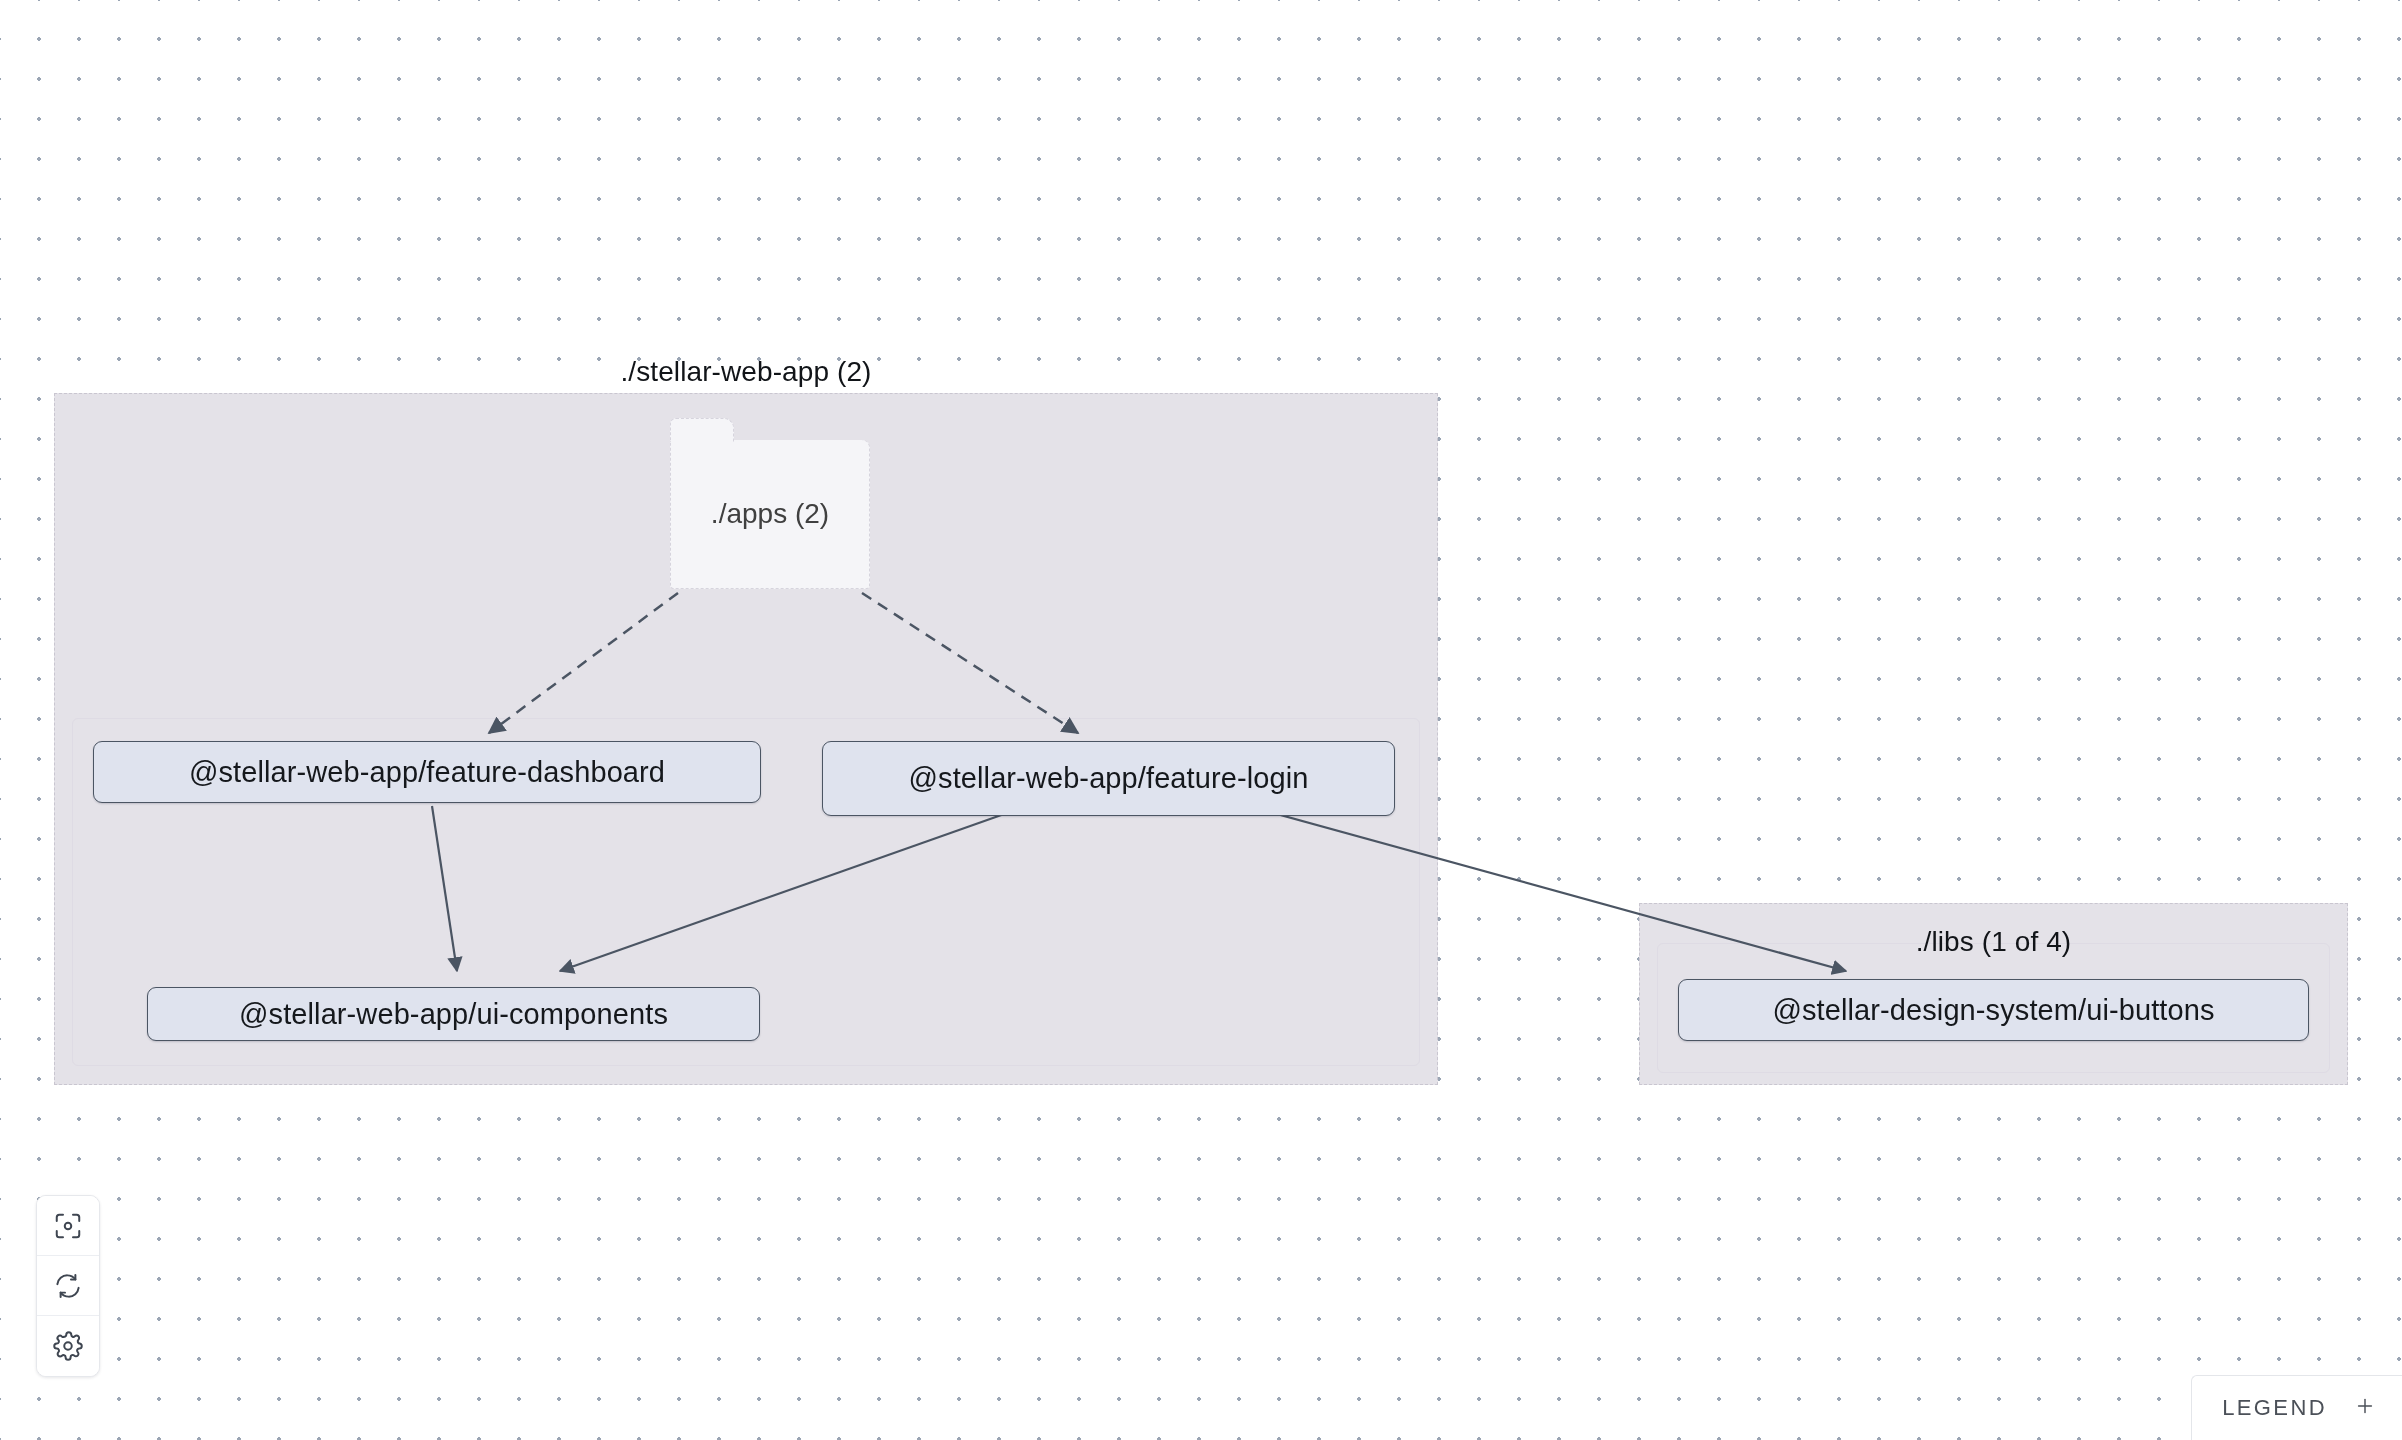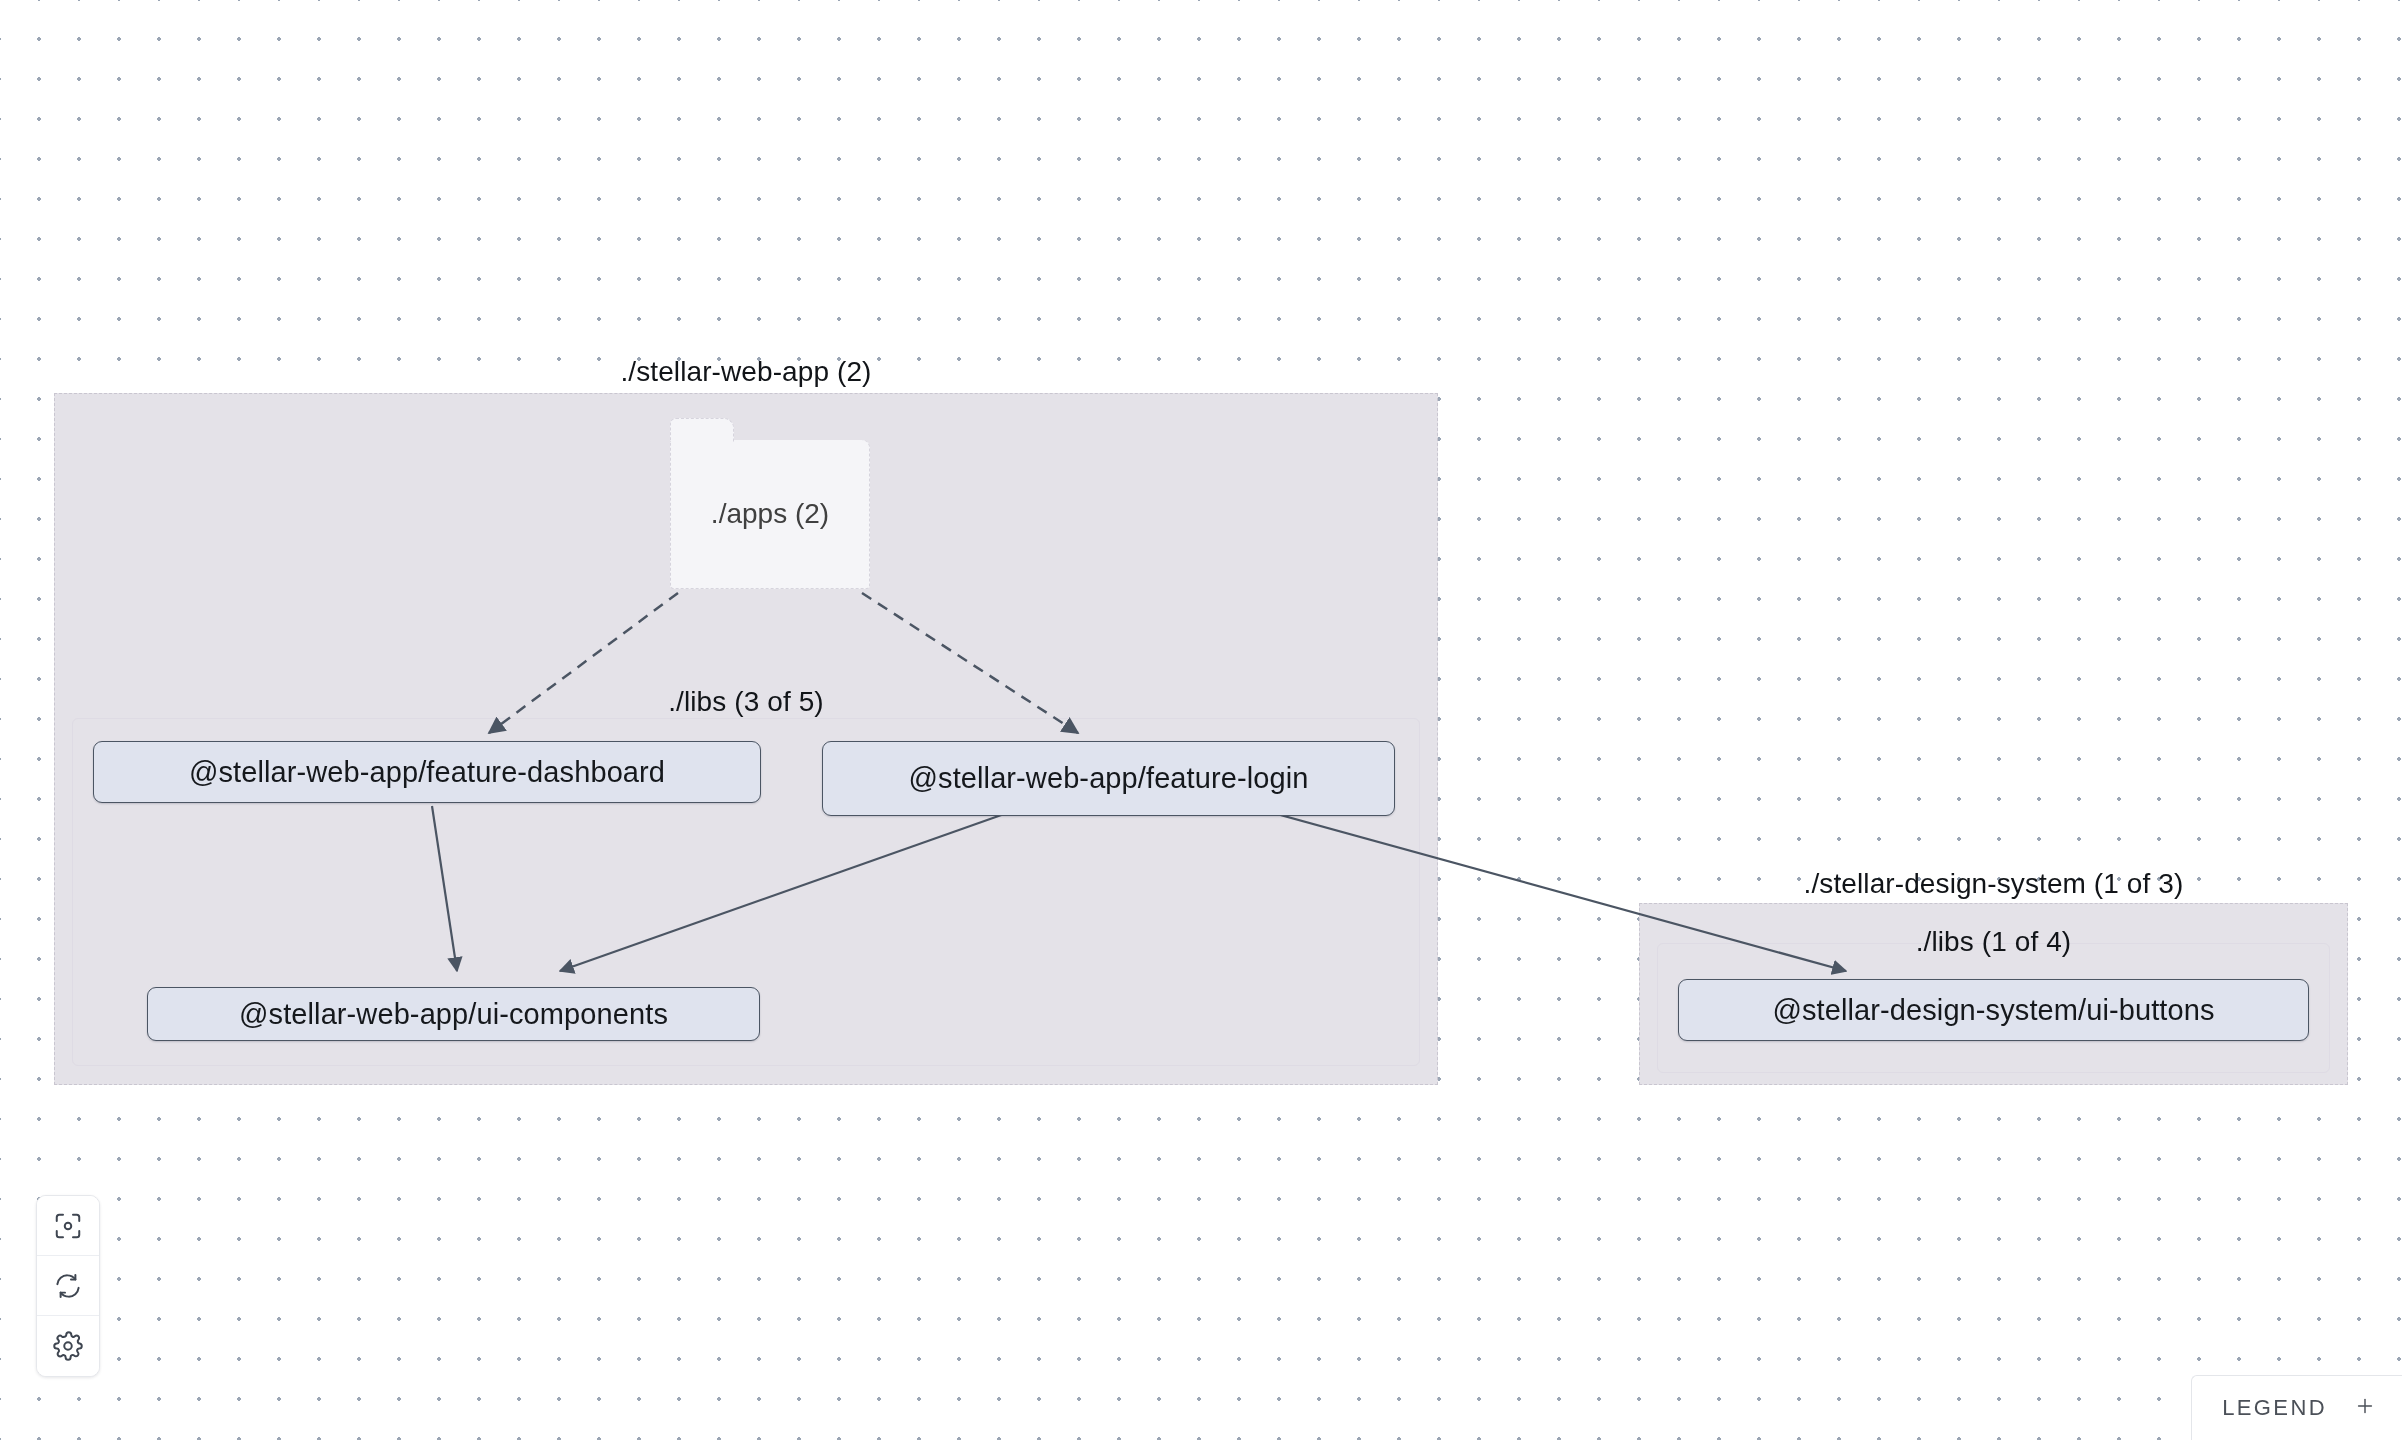--- a/index.html
+++ b/index.html
@@ -163,25 +163,23 @@
 </style>
 </head>
 <body>
 
 <div id="canvas">
 
   <div class="group-label" style="left:54px; top:358px; width:1384px;">./stellar-web-app (2)</div>
 
   <div class="group" style="left:54px; top:393px; width:1384px; height:692px;"></div>
 
-  <div class="group-label" style="left:72px; top:688px; width:1348px; z-index:6;">./libs (3 of 5)</div>
 
   <div class="group-inner" style="left:72px; top:718px; width:1348px; height:348px;"></div>
 
-  <div class="group-label" style="left:1639px; top:870px; width:709px;">./stellar-design-system (1 of 3)</div>
 
   <div class="group" style="left:1639px; top:903px; width:709px; height:182px;"></div>
 
   <div class="group-label" style="left:1657px; top:928px; width:673px; z-index:6;">./libs (1 of 4)</div>
 
   <div class="group-inner" style="left:1657px; top:943px; width:673px; height:130px;"></div>
 
   <svg id="edges" viewBox="0 0 2402 1440" xmlns="http://www.w3.org/2000/svg">
     <defs>
       <marker id="arrow" viewBox="0 0 10 10" refX="9" refY="5" markerWidth="7" markerHeight="7" orient="auto-start-reverse">

